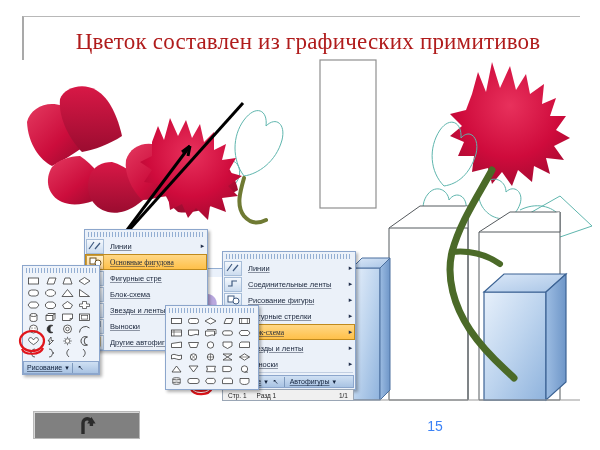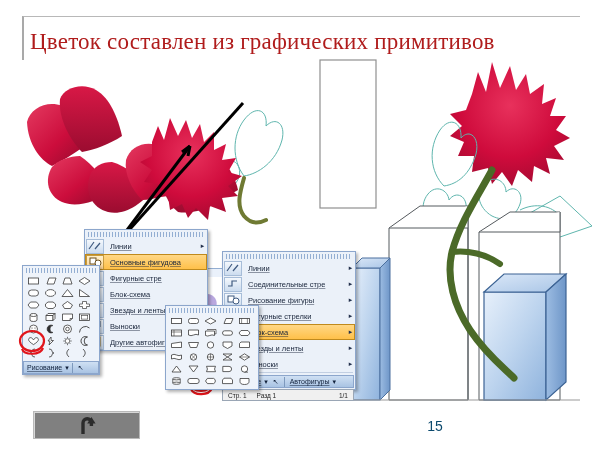--- a/index.html
+++ b/index.html
@@ -14,21 +14,21 @@
   #title-frame{
     position:absolute;left:22px;top:16px;width:558px;height:44px;
     border-top:1px solid #b8b8b8;
     border-left:2px solid #a9a9a9;
     box-sizing:border-box;
   }
   #page-title{
     position:absolute;left:30px;top:22px;width:556px;height:40px;
     font-family:"Liberation Serif", serif;
     font-size:23px;line-height:40px;
-    color:#b01c1c;white-space:nowrap;letter-spacing:.2px;
+    color:#b01c1c;white-space:nowrap;letter-spacing:.2px;text-align:center;
   }
 
   
   svg.overlay{position:absolute;left:0;top:0;width:600px;height:450px;pointer-events:none;}
 
   
   .menu-panel{
     position:absolute;background:#ebf1f9;
     border:1px solid #8ca6cc;
     box-shadow:2px 2px 3px rgba(0,0,0,.30);
@@ -46,21 +46,21 @@
   }
   .menu-row .lbl{
     flex:1;padding-left:6px;font-size:7.5px;color:#18243a;
     white-space:nowrap;overflow:hidden;text-decoration:underline;
     text-decoration-color:rgba(24,36,58,.45);
   }
   .menu-row .arr{
     flex:0 0 9px;font-size:7px;color:#23314d;text-align:center;
   }
   .menu-row.sel{background:linear-gradient(180deg,#ffd98a,#ffbf45);
-    outline:1px solid #c08a1d;outline-offset:-1px;}
+    outline:1px solid #c08a1d;outline-offset:-1px;font-family:Liberation Serif, serif;}
   .menu-row.sel .ico{background:linear-gradient(180deg,#fff0cc,#ffd591);border-color:#c79b3e;}
   .menu-sep{height:1px;background:#c2cfe2;margin:0 2px;}
 
   
   .palette{
     position:absolute;background:#eef3fa;border:1px solid #8ca6cc;
     box-shadow:2px 2px 3px rgba(0,0,0,.30);
   }
   .pal-grid{display:grid;gap:0;padding:1px 2px 2px 2px;}
   .pal-cell{display:flex;align-items:center;justify-content:center;}
@@ -90,21 +90,21 @@
   
   #nav-button{
     position:absolute;left:33px;top:411px;width:105px;height:26px;
     background:#808080;border:1px solid #b9b9b9;
     box-shadow:1px 1px 0 #d8d8d8 inset;
     display:flex;align-items:center;justify-content:center;
   }
   #nav-button svg{display:block;}
   #page-number{
     position:absolute;left:405px;top:418px;width:60px;
-    text-align:center;font-size:14px;color:#0c4a6e;
+    text-align:center;font-size:14px;color:#3b82f6;
     font-family:"Liberation Sans", sans-serif;
   }
 
   
   #bg-doc-window{
     position:absolute;left:150px;top:268px;width:72px;height:48px;
     background:linear-gradient(180deg,#eaf1fb 0 8px,#ffffff 8px);
     border:1px solid #93aed2;overflow:hidden;
   }
   #bg-doc-window .bd-title{
@@ -501,21 +501,21 @@
       <span class="lbl">Линии</span>
       <span class="arr">▸</span>
     </div>
 
     <div class="menu-row">
       <span class="ico">
         <svg width="14" height="11" viewBox="0 0 14 11">
             <path d="M2 8 L6 8 L6 3 L11 3" stroke="#3f5a80" fill="none" stroke-width="1.2"></path>
           </svg>
       </span>
-      <span class="lbl">Соединительные стре</span>
+      <span class="lbl">Соединительные ленты</span>
       <span class="arr">▸</span>
     </div>
 
     <div class="menu-row">
       <span class="ico">
         <svg width="14" height="11" viewBox="0 0 14 11">
             <rect x="2" y="2" width="6" height="6" stroke="#3f5a80" fill="#fff" stroke-width="1"></rect>
             <circle cx="10" cy="7" r="3" stroke="#3f5a80" fill="#fff" stroke-width="1"></circle>
           </svg>
       </span>

